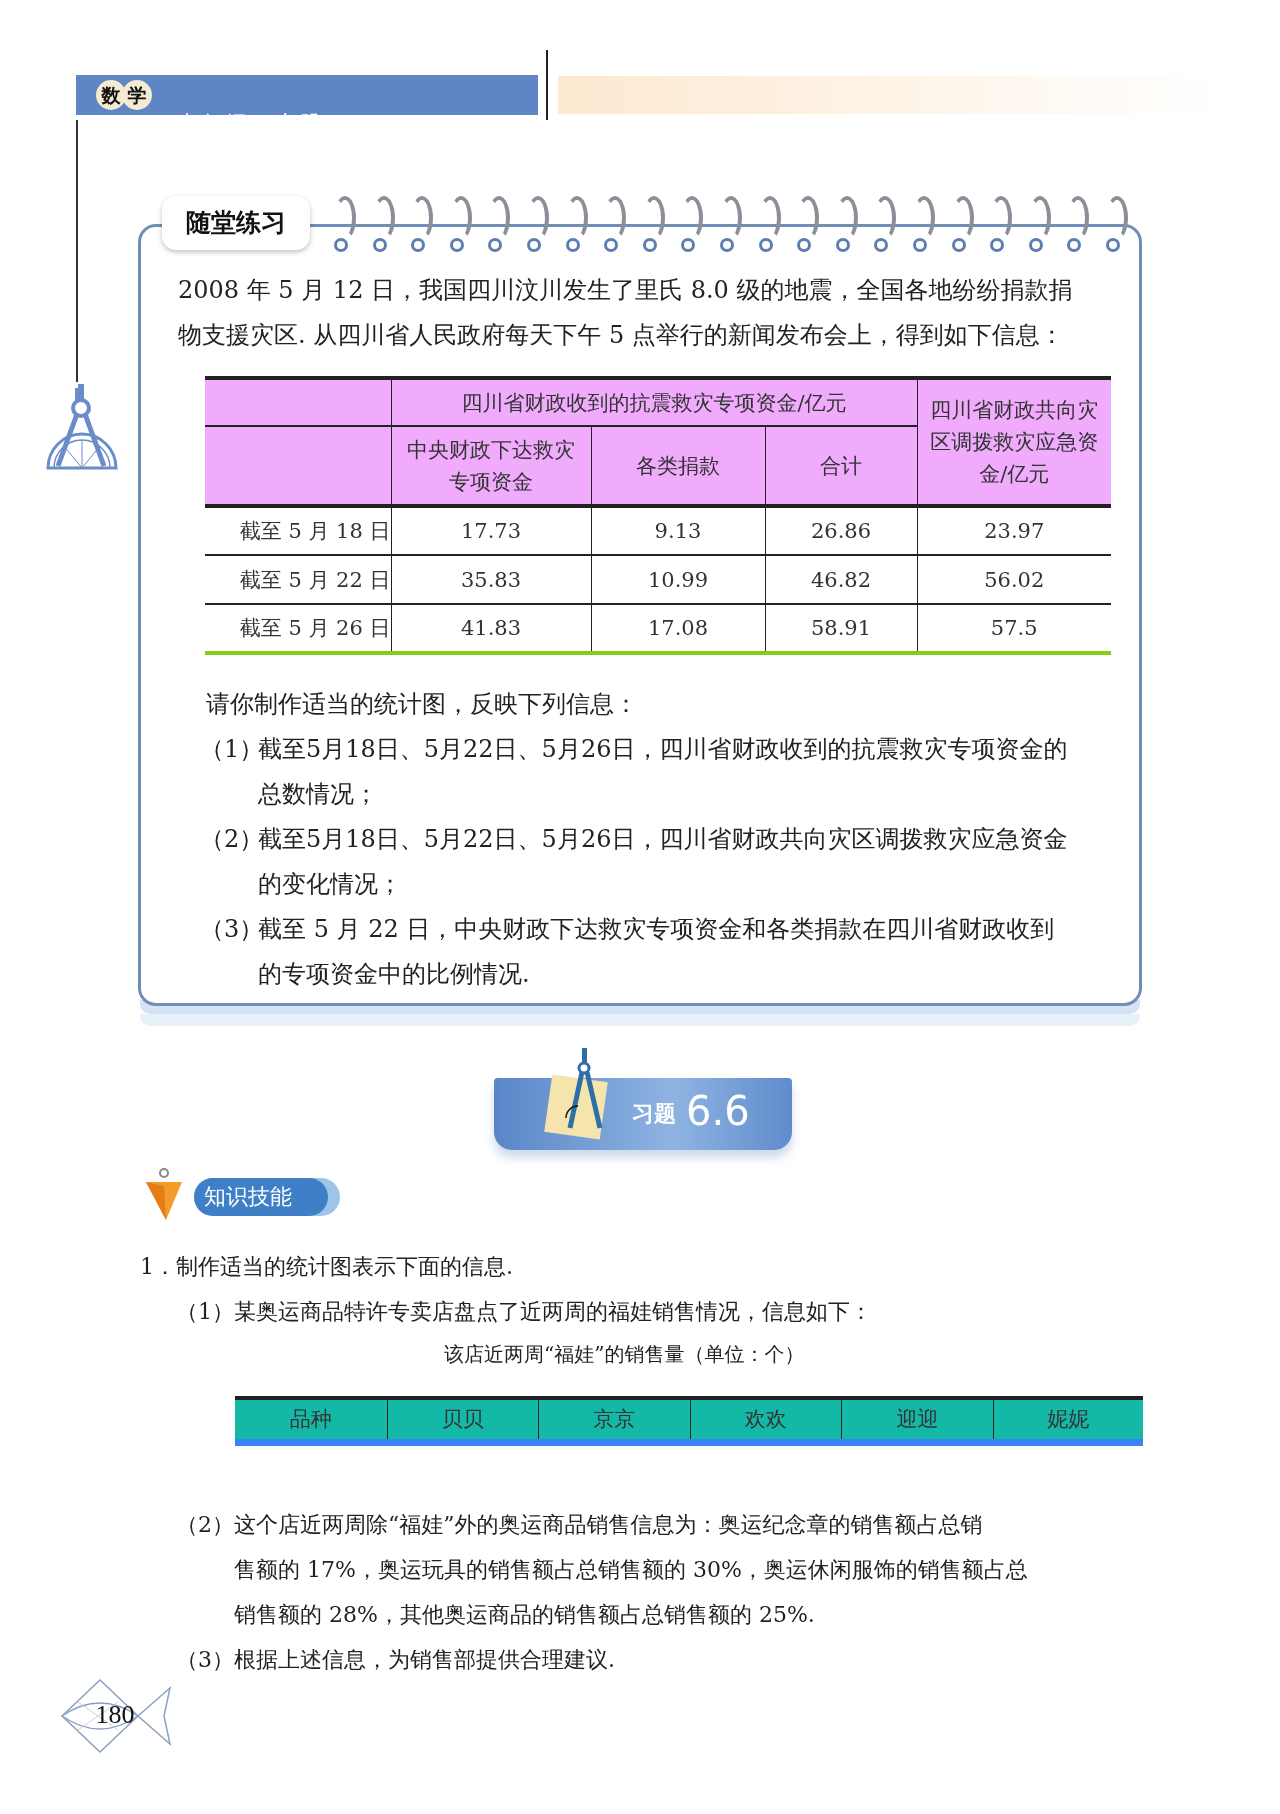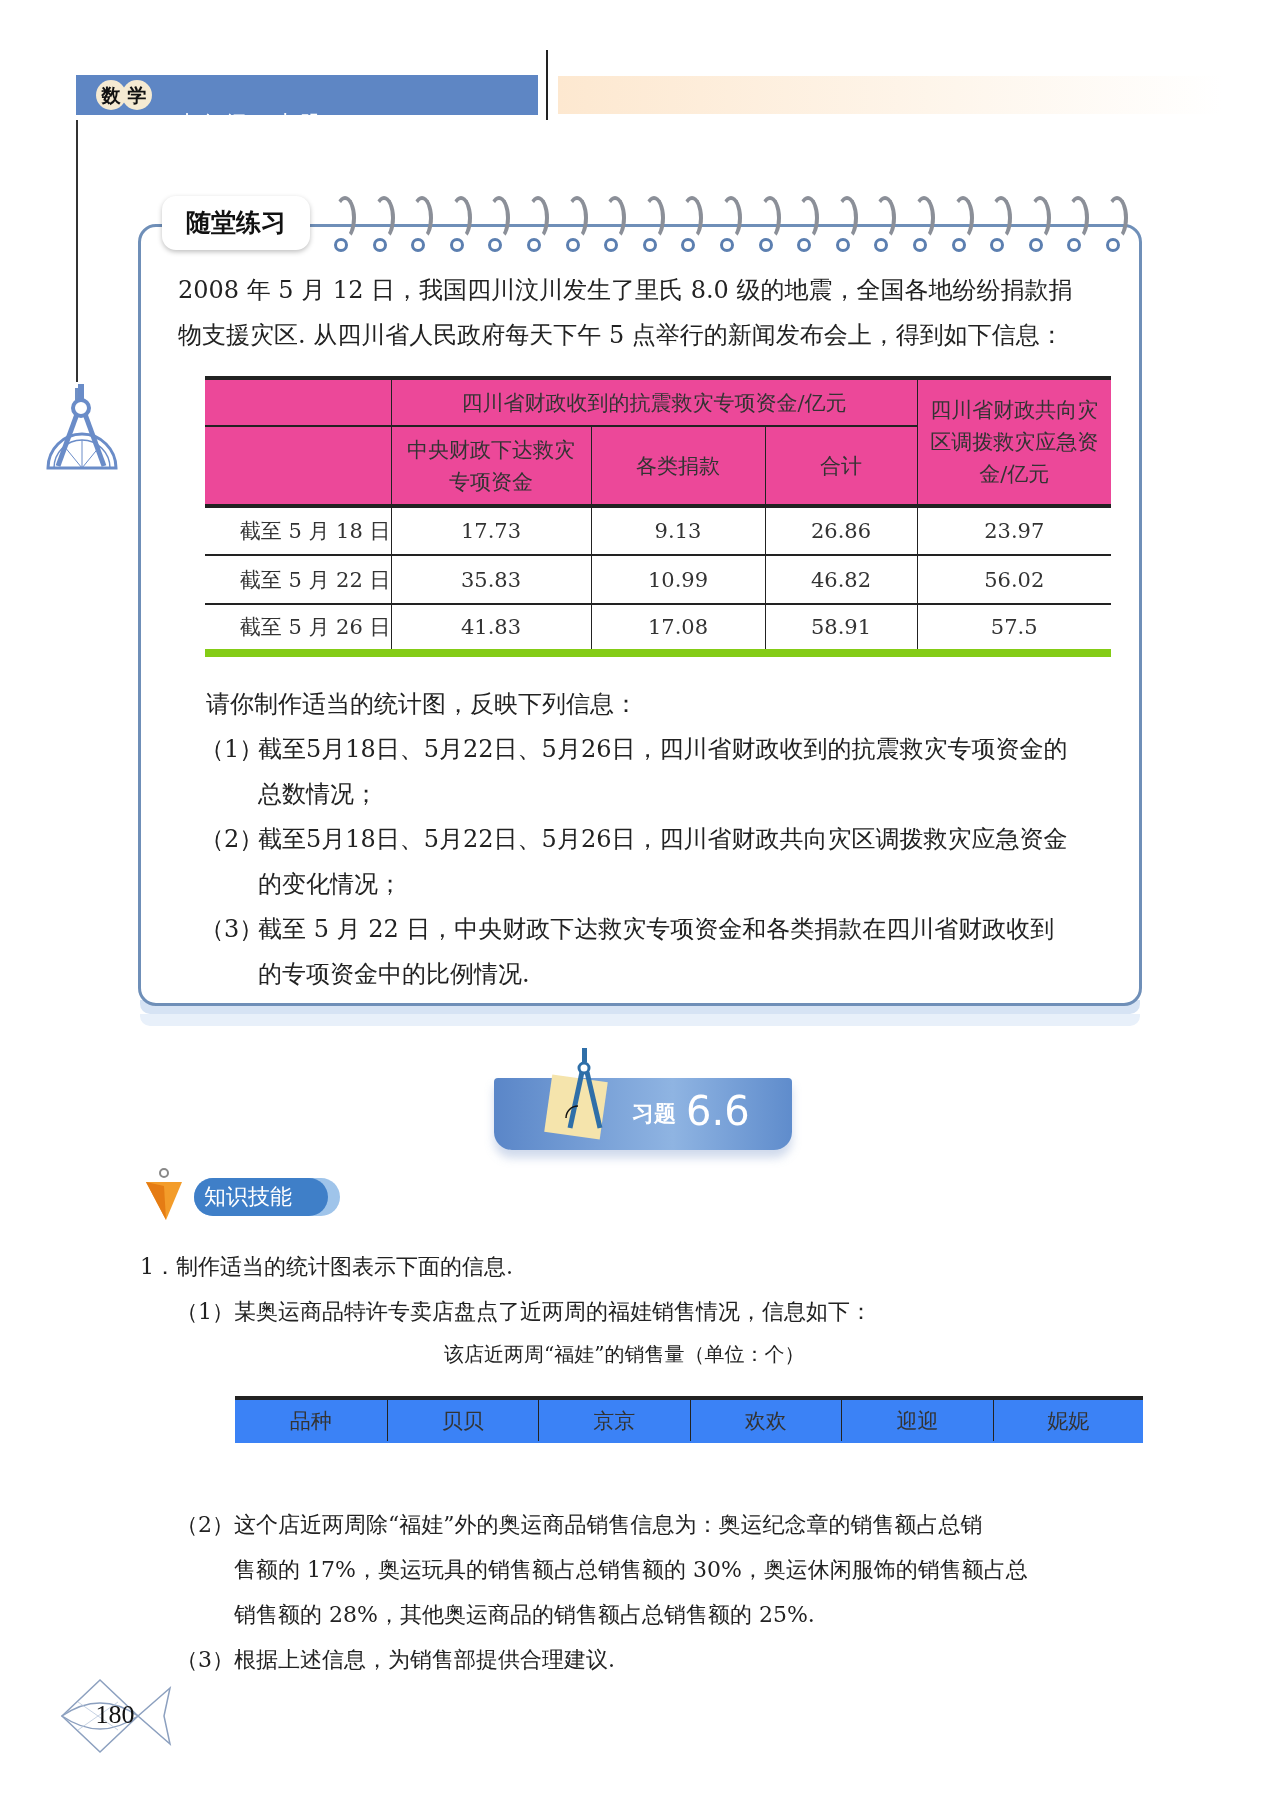--- a/index.html
+++ b/index.html
@@ -30,26 +30,26 @@
   .spiral .loop { position: absolute; left: 4px; top: 2px; width: 22px; height: 44px; border: 4px solid #8b8f98; border-left-color: transparent; border-bottom-color: transparent; border-radius: 50%; }
   .spiral .hole { position: absolute; left: 4px; top: 44px; width: 14px; height: 14px; border-radius: 50%; border: 3px solid #5c7fb0; background: #fff; }
 
   .p-text { position: absolute; font-size: 24px; line-height: 45px; color: #222; white-space: nowrap; }
 
   
   .t1 { position: absolute; left: 205px; top: 376px; width: 906px; border-collapse: collapse; font-size: 21px; text-align: center; }
   .t1 td { border-left: 1.5px solid #222; border-right: 1.5px solid #222; padding: 0; color: #333; }
   .t1 td:first-child { border-left: none; }
   .t1 td:last-child { border-right: none; }
-  .t1 .hd { background: #ec4899; }
+  .t1 .hd { background: #f0abfc; }
   .t1 tr.top td { border-top: 4px solid #222; }
   .t1 tr.h2 td { border-top: 2px solid #222; }
   .t1 tr.body td { border-top: 2px solid #222; height: 49px; }
   .t1 tr.hbottom td { border-top: 4px solid #222; }
-  .t1 tr.last td { border-bottom: 8px solid #84cc16; }
+  .t1 tr.last td { border-bottom: 4px solid #84cc16; }
   .t1 .rowlabel { text-align: right; padding-left: 22px; }
 
   
   .ex-banner { position: absolute; left: 494px; top: 1078px; width: 298px; height: 72px;
     background: linear-gradient(to right, #5a86c8, #8fb4e2 60%, #5f8ccc); border-radius: 4px 4px 18px 18px;
     box-shadow: 0 8px 10px rgba(120,150,200,0.35); }
   .ex-note { position: absolute; left: 548px; top: 1078px; width: 56px; height: 58px; background: #f5e4ac; transform: rotate(8deg); }
   .ex-compass { position: absolute; left: 560px; top: 1048px; width: 48px; height: 90px; }
   .ex-label { position: absolute; left: 632px; top: 1094px; color: #fff; font-family: "DejaVu Sans", sans-serif; font-weight: bold; font-size: 22px; line-height: 40px; }
   .ex-num { position: absolute; left: 686px; top: 1088px; color: #fff; font-family: "DejaVu Sans", sans-serif; font-size: 40px; line-height: 46px; }
@@ -60,21 +60,21 @@
   .kn-pill { position: absolute; left: 194px; top: 1178px; width: 134px; height: 38px; background: #3f7fc8; border-radius: 19px;
     color: #fff; font-family: "DejaVu Sans", sans-serif; font-size: 22px; line-height: 38px; padding-left: 10px; }
 
   .q-text { position: absolute; font-size: 22px; line-height: 45px; color: #222; white-space: nowrap; }
   .caption { position: absolute; left: 436px; top: 1334px; font-size: 20px; line-height: 40px; color: #222; white-space: nowrap; margin-left: 8px; }
 
   
   .t2 { position: absolute; left: 235px; top: 1396px; width: 908px; border-collapse: collapse; font-size: 21px; text-align: center; }
   .t2 td { border-left: 1.5px solid #222; padding: 0; color: #333; height: 44px; }
   .t2 td:first-child { border-left: none; }
-  .t2 tr.hdr td { background: #3b82f6; border-top: 4px solid #222; border-bottom: 2px solid #3b82f6; }
+  .t2 tr.hdr td { background: #14b8a6; border-top: 4px solid #222; border-bottom: 7px solid #3b82f6; }
   .t2 tr.val td { border-bottom: 4px solid #222; }
 
   .fish { position: absolute; left: 58px; top: 1676px; width: 120px; height: 80px; }
   .page-num { position: absolute; left: 80px; top: 1700px; font-family: "Liberation Serif", serif; font-size: 26px; color: #111; width: 70px; text-align: center; }
 </style>
 </head>
 <body>
 
 <div class="header-band"></div>
 <div class="header-logo">

